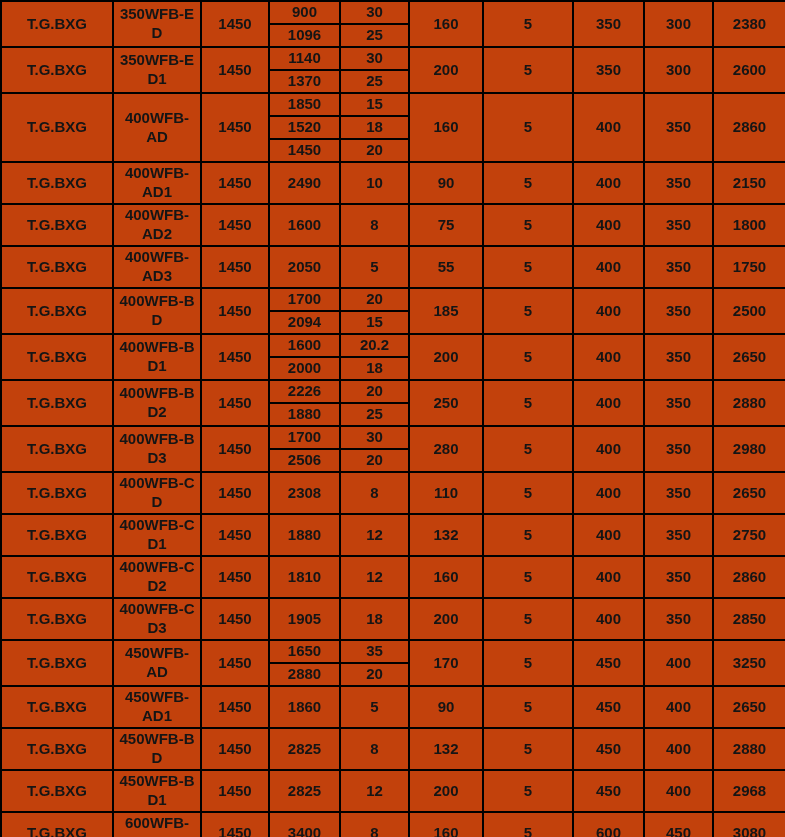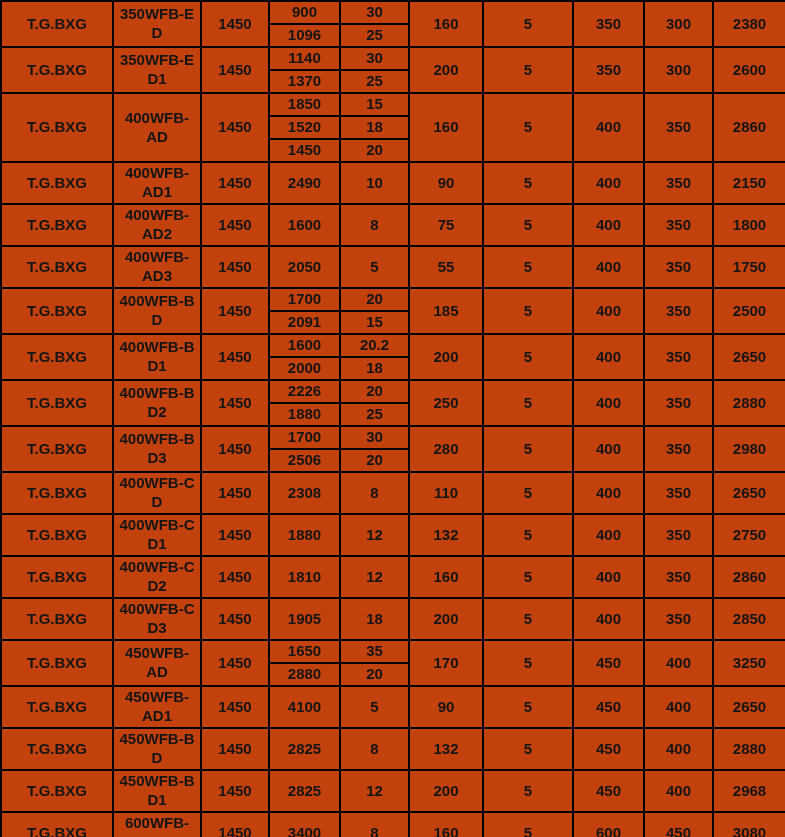--- a/index.html
+++ b/index.html
@@ -174,21 +174,21 @@
           <td rowspan="2">1450</td>
           <td class="sub sub-first">1700</td>
           <td class="sub sub-first">20</td>
           <td rowspan="2">185</td>
           <td rowspan="2">5</td>
           <td rowspan="2">400</td>
           <td rowspan="2">350</td>
           <td rowspan="2">2500</td>
         </tr>
         <tr>
-          <td class="sub">2091</td>
+          <td class="sub">2094</td>
           <td class="sub">15</td>
         </tr>
         <tr>
           <td rowspan="2">T.G.BXG</td>
           <td rowspan="2" class="model-cell">400WFB-B
 D1</td>
           <td rowspan="2">1450</td>
           <td class="sub sub-first">1600</td>
           <td class="sub sub-first">20.2</td>
           <td rowspan="2">200</td>
@@ -302,21 +302,21 @@
         </tr>
         <tr>
           <td class="sub">2880</td>
           <td class="sub">20</td>
         </tr>
         <tr class="single-row">
           <td>T.G.BXG</td>
           <td class="model-cell">450WFB-
 AD1</td>
           <td>1450</td>
-          <td class="sub sub-single">4100</td>
+          <td class="sub sub-single">1860</td>
           <td class="sub sub-single">5</td>
           <td>90</td>
           <td>5</td>
           <td>450</td>
           <td>400</td>
           <td>2650</td>
         </tr>
         <tr class="single-row">
           <td>T.G.BXG</td>
           <td class="model-cell">450WFB-B

